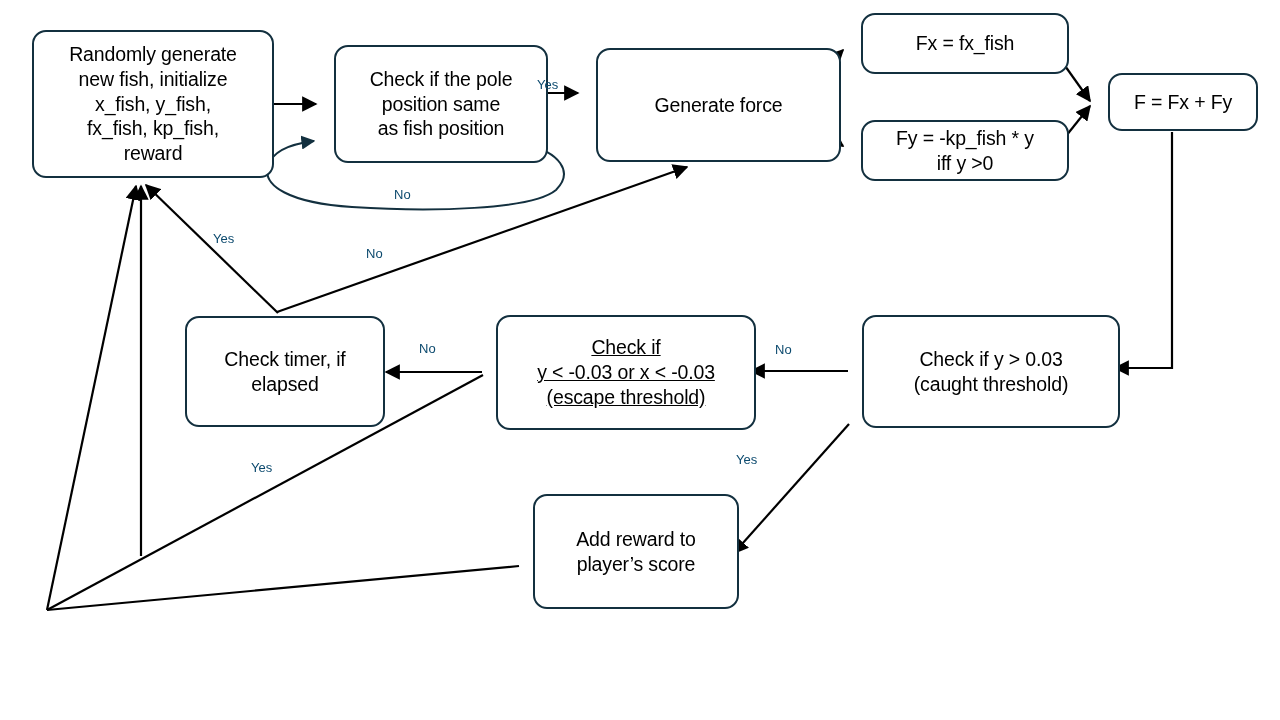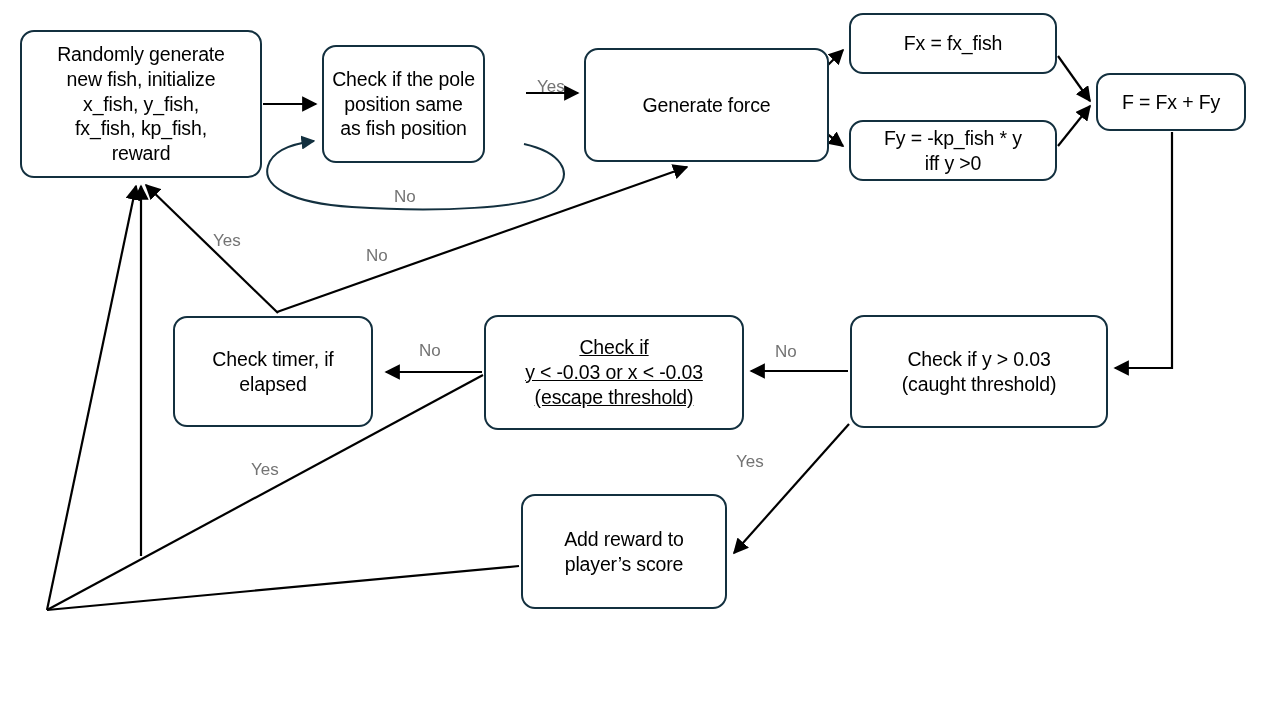--- a/index.html
+++ b/index.html
@@ -35,25 +35,26 @@
     display: flex;
     align-items: center;
     justify-content: center;
     text-align: center;
     color: #000000;
     font-size: 19.5px;
     line-height: 1.28;
     white-space: pre-line;
     letter-spacing: -0.15px;
     z-index: 2;
+    margin-left: 12px;
   }
   .edge-label {
     position: absolute;
-    color: #737373;
-    font-size: 17px;
+    color: #0c4a6e;
+    font-size: 13px;
     line-height: 1;
     background: transparent;
     white-space: nowrap;
     z-index: 3;
   }
 </style>
 </head>
 <body>
 
 <div id="canvas">
@@ -106,21 +107,21 @@
   </svg>
 
   <div class="node" style="left:20px; top:30px; width:242px; height:148px;">
     <span>Randomly generate
 new fish, initialize
 x_fish, y_fish,
 fx_fish, kp_fish,
 reward</span>
   </div>
 
-  <div class="node" style="left:322px; top:45px; width:163px; height:118px;">
+  <div class="node" style="left:322px; top:45px; width:214px; height:118px;">
     <span>Check if the pole
 position same
 as fish position</span>
   </div>
 
   <div class="node" style="left:584px; top:48px; width:245px; height:114px;">
     <span>Generate force</span>
   </div>
 
   <div class="node" style="left:849px; top:13px; width:208px; height:61px;">

